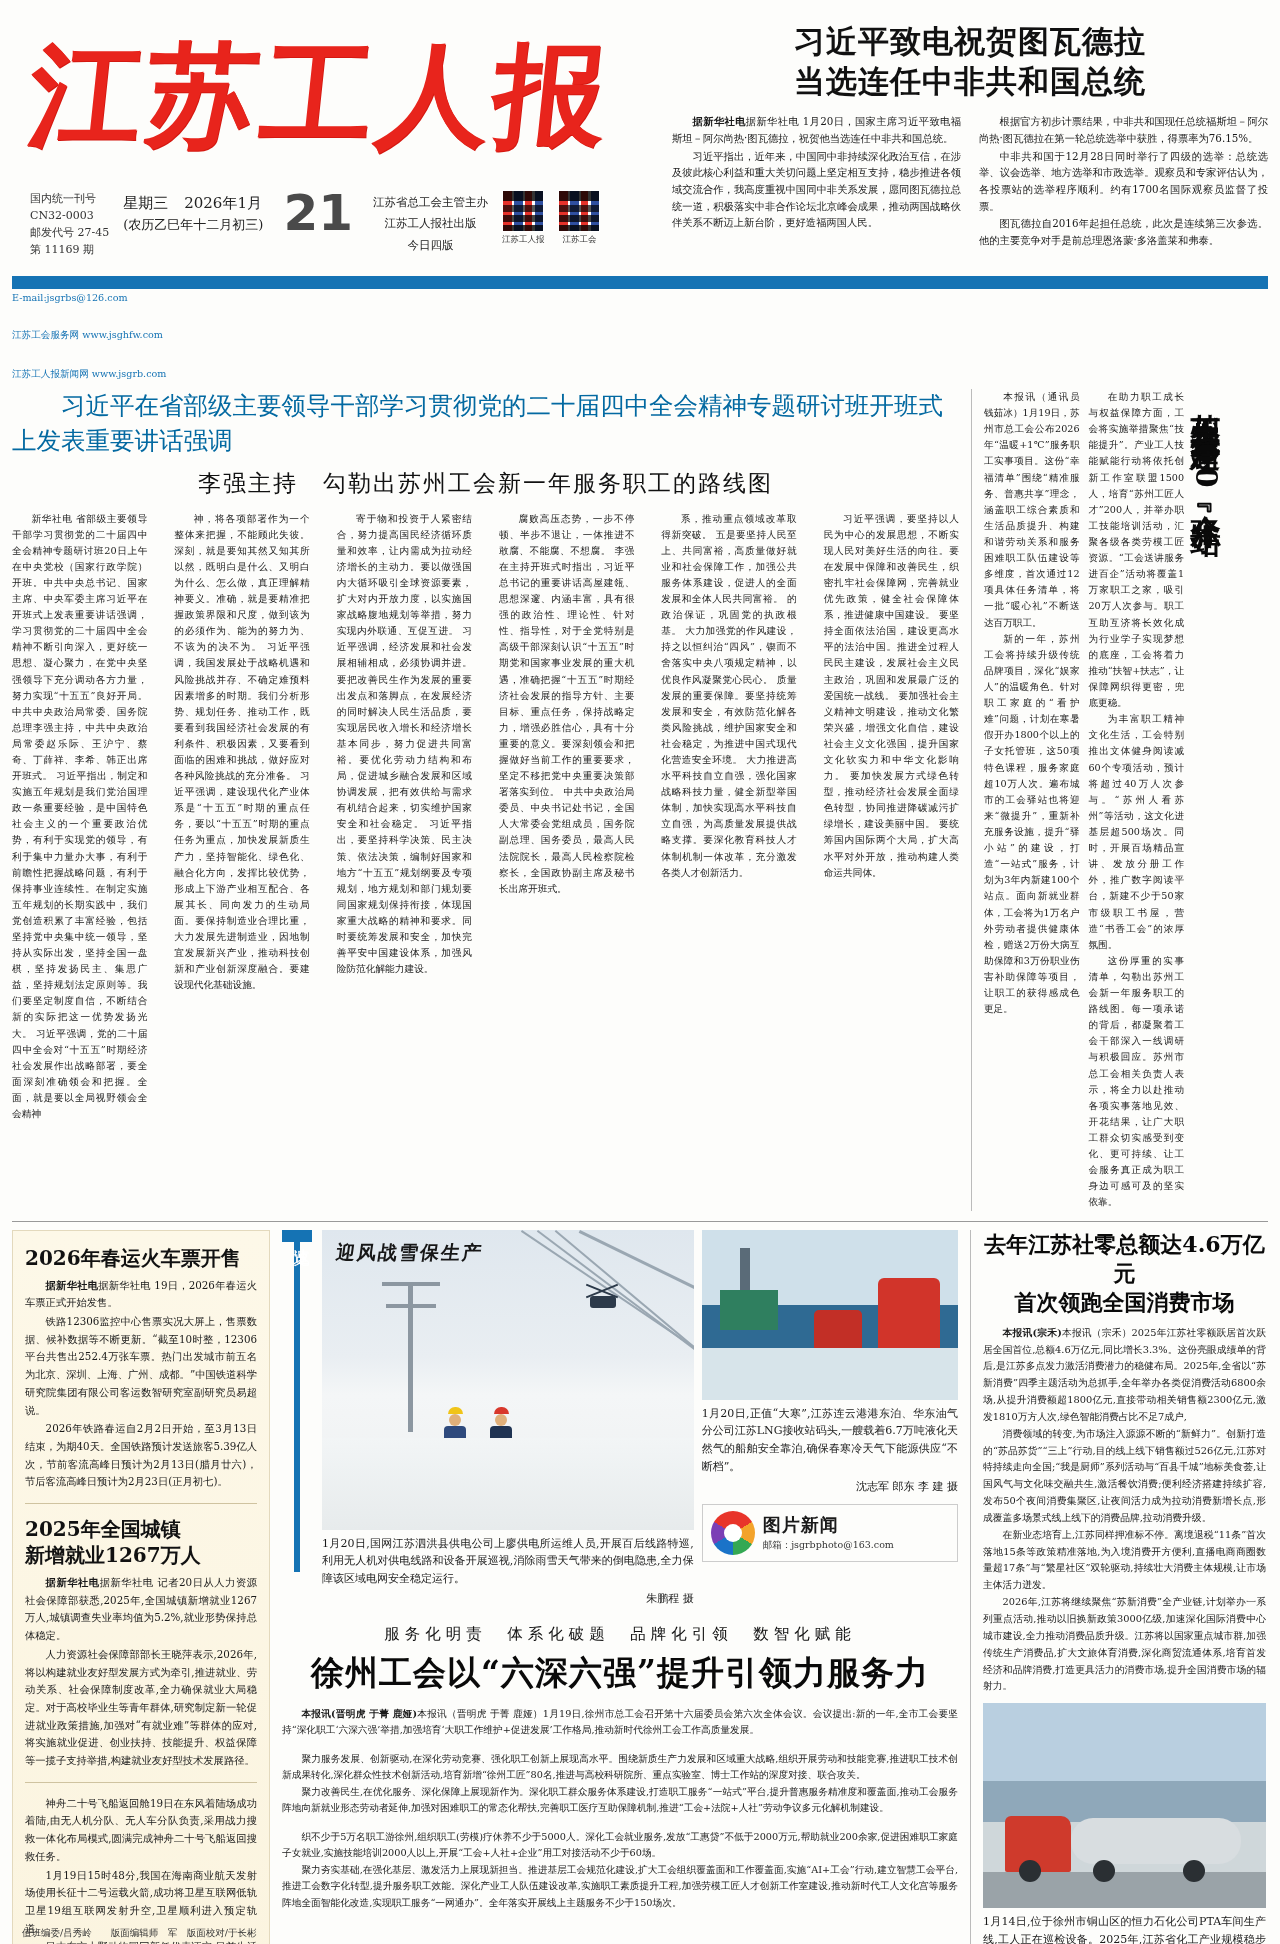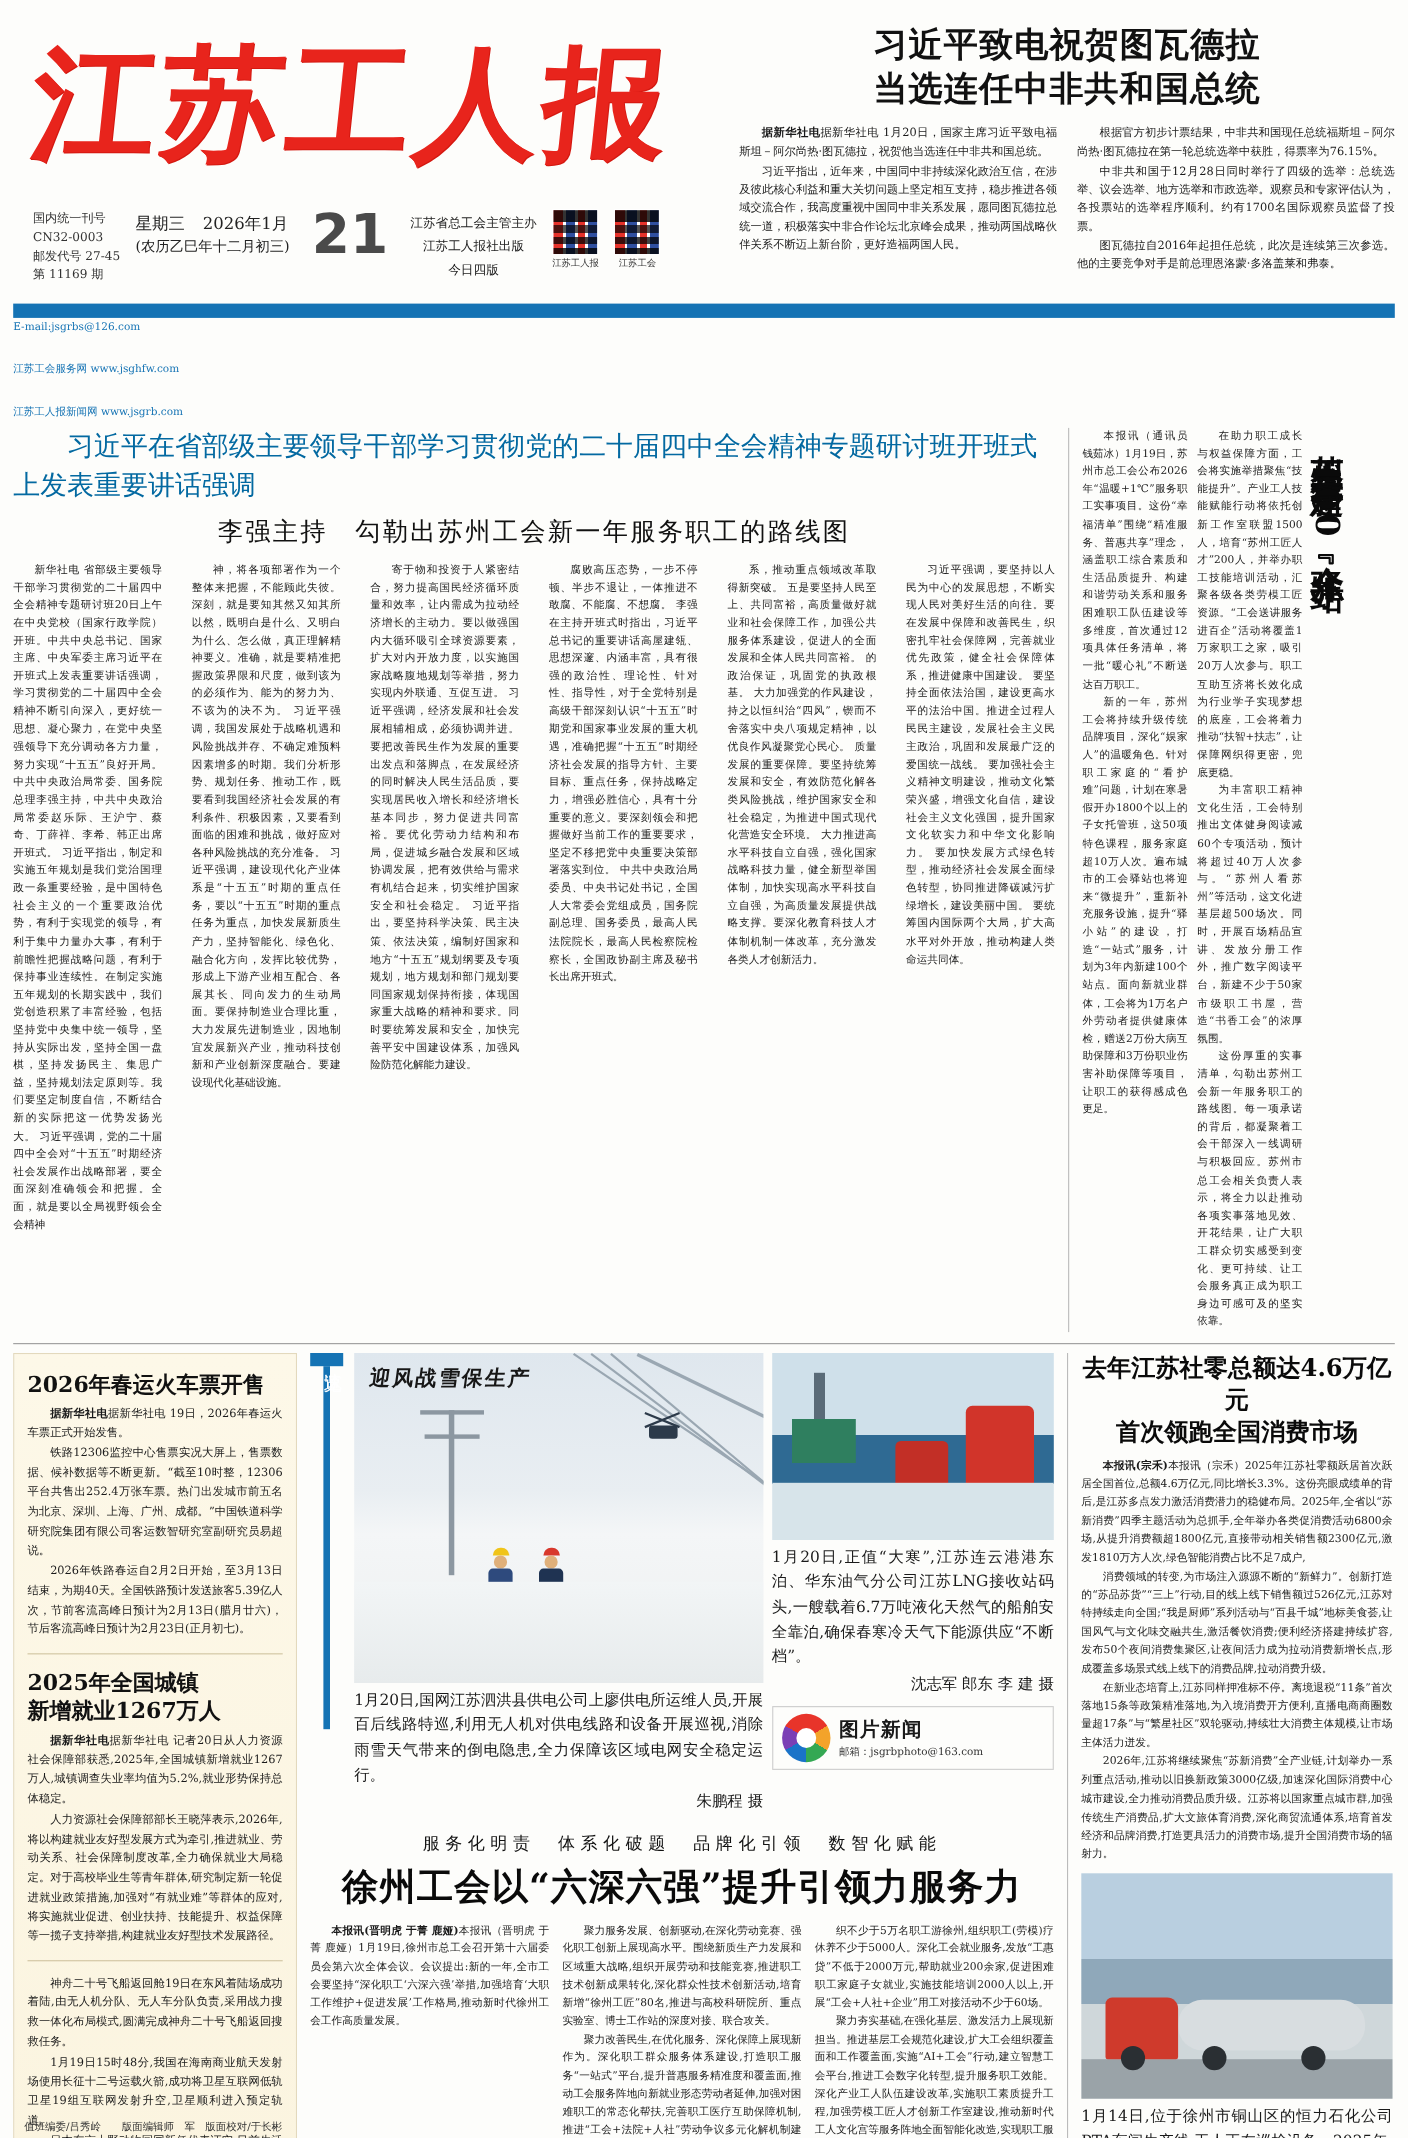--- a/index.html
+++ b/index.html
@@ -138,35 +138,35 @@
   .p-ship .red1{position:absolute;right:18px;bottom:26px;width:62px;height:96px;background:#d1342a;border-radius:6px 6px 0 0;}
   .p-ship .red2{position:absolute;right:96px;bottom:18px;width:48px;height:72px;background:#c22f26;border-radius:5px;}
   .p-ship .tower{position:absolute;left:38px;top:18px;width:10px;height:62px;background:#5a6b78;}
   .p-ship .green{position:absolute;left:18px;top:60px;width:58px;height:40px;background:#2f7f5f;}
   .p-truck { height:205px; width:100%; background:linear-gradient(180deg,#b9cfe0 0 38%, #8fa8ba 38% 58%, #cfd7da 58% 100%); position:relative;}
   .p-truck .cab{position:absolute;left:22px;bottom:36px;width:66px;height:56px;background:#cf3a2c;border-radius:6px 10px 2px 2px;}
   .p-truck .tank{position:absolute;left:88px;bottom:44px;width:170px;height:46px;background:#d8dde0;border-radius:22px;}
   .p-truck .road{position:absolute;left:0;right:0;bottom:0;height:36px;background:#9aa3a8;}
   .p-truck .wheel{position:absolute;bottom:26px;width:22px;height:22px;border-radius:50%;background:#2a2f33;}
 
-  .cap { font-family:"DejaVu Serif","Liberation Serif",serif; font-size:14px; line-height:1.62; text-align:justify; margin-top:5px; }
+  .cap { font-family:"DejaVu Serif","Liberation Serif",serif; font-size:11px; line-height:1.62; text-align:justify; margin-top:5px; }
   .cap .sig { text-align:right; display:block; margin-top:2px; }
 
   .photo-news { display:flex; align-items:center; gap:8px; border:1px solid #ccc; padding:6px 8px; margin-top:8px; }
   .pn-logo { width:44px;height:44px;border-radius:50%;
     background:conic-gradient(#e8342a 0 60deg,#f3a32a 60deg 120deg,#34a853 120deg 180deg,#1a73c8 180deg 240deg,#7b3fb5 240deg 300deg,#e8342a 300deg 360deg);
     position:relative;}
   .pn-logo:after{content:"";position:absolute;inset:13px;border-radius:50%;background:#fff;}
   .pn-txt { font-family:"DejaVu Serif","Liberation Serif",serif; }
   .pn-t1 { font-size:18px; font-weight:bold; letter-spacing:1px; }
   .pn-t2 { font-size:9.5px; color:#333; margin-top:2px; }
 
   .kicker { text-align:center; font-family:"DejaVu Serif","Liberation Serif",serif; font-size:15.5px; letter-spacing:5px; margin-top:16px; color:#111;}
   .sechead { text-align:center; font-family:"DejaVu Serif","Liberation Serif",serif; font-weight:bold; font-size:33px; letter-spacing:1px; margin-top:6px; color:#0a0a0a;}
-  .cols3 { display:flex; gap:12px; margin-top:10px; }
+  .cols3 { display:flex; gap:12px; margin-top:10px;flex-direction:column; }
   .c3 { flex:1; font-family:"DejaVu Serif","Liberation Serif",serif; font-size:9.7px; line-height:1.7; text-align:justify; }
   .c3 p { text-indent:2em; }
 
   .r-title { font-family:"DejaVu Serif","Liberation Serif",serif; font-weight:bold; font-size:22px; line-height:1.32; text-align:center; color:#0a0a0a;}
   .r-body { font-family:"DejaVu Serif","Liberation Serif",serif; font-size:9.8px; line-height:1.72; text-align:justify; margin-top:8px;}
   .r-body p { text-indent:2em; }
 
   .footer { position:absolute; left:0; right:0; bottom:4px; display:flex; justify-content:space-between; padding:0 22px;
     font-family:"DejaVu Serif","Liberation Serif",serif; font-size:9.5px; color:#333; }
 </style>

